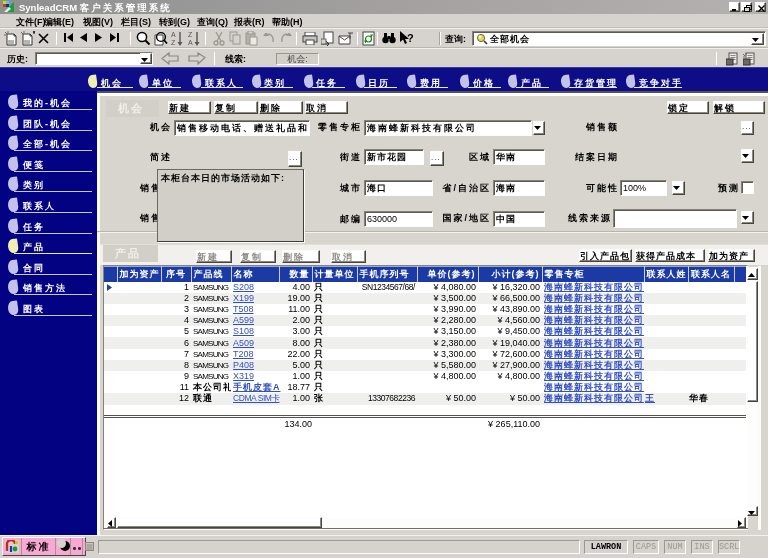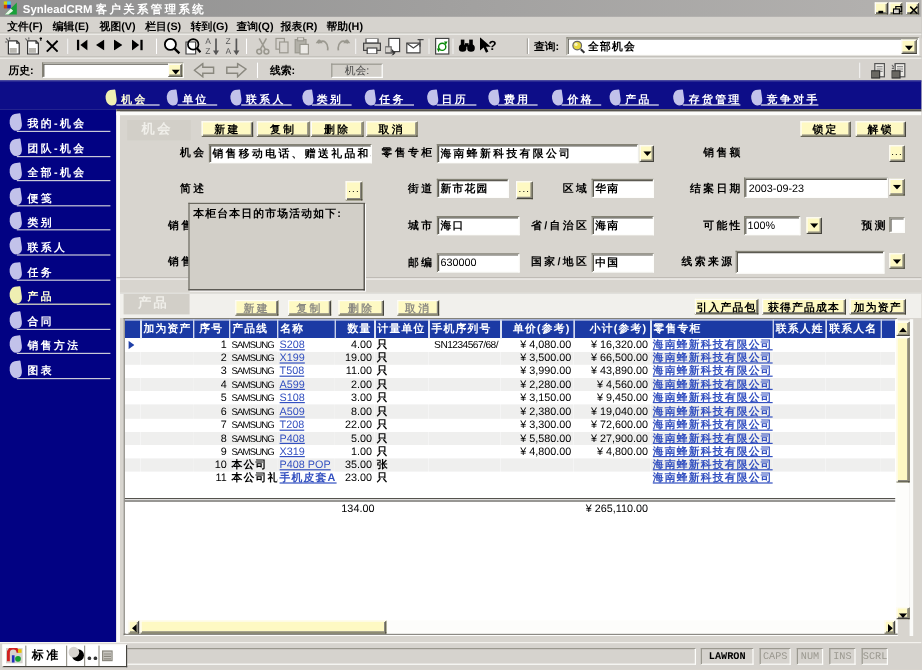--- a/index.html
+++ b/index.html
@@ -1,21 +1,21 @@
 <!DOCTYPE html>
 <html><head><meta charset="utf-8"><style>
 *{margin:0;padding:0;box-sizing:border-box}
 html,body{width:768px;height:558px;overflow:hidden}
 body{position:relative;font-family:"Liberation Sans",sans-serif;background:#d8d5cf;font-size:9px;color:#000}
 .abs{position:absolute}
 .cj{letter-spacing:2px}
 .cj,.cj1,.cjs,.lbl,.rlbl{font-weight:bold}
 .cj1{letter-spacing:1px}
 .sunk{background:#fff;border:1px solid;border-color:#848275 #fdfdfb #fdfdfb #848275;box-shadow:inset 1px 1px 0 #5c5a52}
-.btn{background:#fef9c3;border:1px solid;border-color:#fdfcfa #45443e #45443e #fdfcfa;box-shadow:inset -1px -1px 0 #8a887f;text-align:center}
+.btn{background:#ffffff;border:1px solid;border-color:#fdfcfa #45443e #45443e #fdfcfa;box-shadow:inset -1px -1px 0 #8a887f;text-align:left}
 .lbl{font-size:9px;line-height:10px;white-space:nowrap}
 .rlbl{position:absolute;text-align:right;font-size:9px;line-height:10px;white-space:nowrap}
 .leaf{position:absolute;width:9px;height:13px;border-radius:95% 10% 70% 90%;transform:rotate(-8deg)}
 .tabu{position:absolute;height:1px;background:#e8e8f0}
 table.grid{border-collapse:collapse;table-layout:fixed;font-size:9px}
 table.grid td{height:11.2px;padding:0 2px;white-space:nowrap;overflow:hidden;line-height:11px}
 a.lk{color:#3350c0;text-decoration:underline}
 .ghdr{background:#1b3aa4;color:#fff}
 table.grid tr.ghdr td{border-top:1px solid #9aa8d8;border-right:1px solid #c6cfe9;font-size:9px}
 table.grid tr.ghdr td:last-child{border-right:none}
@@ -50,21 +50,21 @@
       </svg>
     </div>
   <div class="abs btn" style="left:755px;top:2px;width:11px;height:10px">
       <svg class="abs" style="left:2px;top:1.5px" width="7" height="7" viewBox="0 0 7 7">
         <path d="M0.5 0.5l6 6M6.5 0.5l-6 6" stroke="#000" stroke-width="1.3"></path>
       </svg>
     </div>
 </div>
 
 <div class="abs" style="left:0;top:14px;width:768px;height:14px;background:#d6d3ce;border-bottom:1px solid #c0beb8">
-  <div class="abs lbl" style="left:6px;top:3px">文件(F)</div>
+  <div class="abs lbl" style="left:16px;top:3px">文件(F)</div>
   <div class="abs lbl" style="left:44px;top:3px">编辑(E)</div>
   <div class="abs lbl" style="left:83px;top:3px">视图(V)</div>
   <div class="abs lbl" style="left:121px;top:3px">栏目(S)</div>
   <div class="abs lbl" style="left:159px;top:3px">转到(G)</div>
   <div class="abs lbl" style="left:197px;top:3px">查询(Q)</div>
   <div class="abs lbl" style="left:234px;top:3px">报表(R)</div>
   <div class="abs lbl" style="left:272px;top:3px">帮助(H)</div>
 </div>
 
 <div id="toolbar" class="abs" style="left:0;top:28px;width:768px;height:20px;background:#d6d3ce;border-top:1px solid #f0efec;border-bottom:1px solid #b8b6b0">
@@ -317,41 +317,40 @@
   <div class="abs" style="left:0;top:0;width:671px;height:2px;background:#55534e"></div>
   <div class="abs" style="left:0;top:2px;width:671px;height:3px;background:#fcfcfa"></div>
   <div class="abs" style="left:0;top:2px;width:3px;height:442px;background:#fcfcfa"></div>
 
   <div class="abs cj" style="left:9px;top:9px;width:53px;height:17px;background:#d2cfc8;color:#f0efea;font-size:11px;line-height:17px;padding-left:12px">机会</div>
   <div class="abs btn cj" style="left:71px;top:10px;width:43px;height:13px;line-height:12px">新建</div>
   <div class="abs btn cj" style="left:117px;top:10px;width:44px;height:13px;line-height:12px">复制</div>
   <div class="abs btn cj" style="left:162px;top:10px;width:44px;height:13px;line-height:12px">删除</div>
   <div class="abs btn cj" style="left:208px;top:10px;width:43px;height:13px;line-height:12px">取消</div>
   <div class="abs btn cj" style="left:570px;top:10px;width:42px;height:13px;line-height:12px">锁定</div>
-  <div class="abs btn cj" style="left:616px;top:10px;width:42px;height:13px;line-height:12px">解锁</div>
+  <div class="abs btn cj" style="left:616px;top:10px;width:52px;height:13px;line-height:12px">解锁</div>
 
   <div class="rlbl cj" style="left:35px;top:31px;width:40px">机会</div>
   <div class="abs sunk" style="left:77px;top:29px;width:136px;height:16px;font-size:9px;line-height:15px;padding-left:2px;white-space:nowrap;overflow:hidden"><span class="cj">销售移动电话、赠送礼品和单张</span></div>
   <div class="rlbl cj" style="left:215px;top:31px;width:50px">零售专柜</div>
   <div class="abs sunk" style="left:267px;top:29px;width:168px;height:16px;font-size:9px;line-height:15px;padding-left:2px;white-space:nowrap;overflow:hidden"><span class="cj">海南蜂新科技有限公司</span></div>
   <div class="abs btn" style="left:436px;top:30px;width:12px;height:14px"><svg width="7" height="4" viewBox="0 0 7 4" style="margin-top:4px">
         <polygon points="0,0 7,0 3.5,4" fill="#000"></polygon>
       </svg></div>
   <div class="rlbl cj" style="left:472px;top:31px;width:50px">销售额</div>
   <div class="abs btn" style="left:644px;top:30px;width:13px;height:14px;font-size:8px;line-height:10px;letter-spacing:1px">...</div>
 
   <div class="rlbl cj" style="left:35px;top:61px;width:40px">简述</div>
   <div class="abs btn" style="left:191px;top:60px;width:14px;height:16px;font-size:8px;line-height:12px;letter-spacing:1px">...</div>
   <div class="rlbl cj" style="left:215px;top:61px;width:50px">街道</div>
   <div class="abs sunk" style="left:267px;top:58px;width:60px;height:16px;font-size:9px;line-height:15px;padding-left:2px;white-space:nowrap;overflow:hidden"><span class="cj1">新市花园</span></div>
   <div class="abs btn" style="left:333px;top:60px;width:14px;height:15px;font-size:8px;line-height:11px;letter-spacing:1px">...</div>
   <div class="rlbl cj" style="left:344px;top:61px;width:50px">区域</div>
   <div class="abs sunk" style="left:396px;top:58px;width:52px;height:16px;font-size:9px;line-height:15px;padding-left:2px"><span class="cj1">华南</span></div>
   <div class="rlbl cj" style="left:472px;top:61px;width:50px">结案日期</div>
-  <div class="abs sunk" style="left:523px;top:57px;width:120px;height:17px;font-size:9px;line-height:16px;padding-left:3px">2003-09-23</div>
   <div class="abs btn" style="left:644px;top:58px;width:13px;height:14px"><svg width="7" height="4" viewBox="0 0 7 4" style="margin-top:4px">
         <polygon points="0,0 7,0 3.5,4" fill="#000"></polygon>
       </svg></div>
 
   <div class="abs lbl cj" style="left:43px;top:92px">销售</div>
   <div class="abs lbl cj" style="left:43px;top:122px">销售</div>
   <div class="rlbl cj" style="left:215px;top:92px;width:50px">城市</div>
   <div class="abs sunk" style="left:267px;top:89px;width:69px;height:16px;font-size:9px;line-height:15px;padding-left:2px"><span class="cj1">海口</span></div>
   <div class="rlbl cj" style="left:330px;top:92px;width:64px">省/自治区</div>
   <div class="abs sunk" style="left:396px;top:89px;width:52px;height:16px;font-size:9px;line-height:15px;padding-left:2px"><span class="cj1">海南</span></div>
@@ -562,50 +561,50 @@
           <td class="n">1.00</td>
           <td class="cj1">只</td>
           <td></td>
           <td class="n">¥ 4,800.00</td>
           <td class="n">¥ 4,800.00</td>
           <td><a class="lk cjs">海南蜂新科技有限公司</a></td>
           <td></td>
           <td></td>
           <td></td>
         </tr>
-    <tr class="r2">
-          <td></td>
-          <td></td>
-          <td class="n">10</td>
-          <td class="cjs">本公司</td>
-          <td class="ov"><a class="lk">P408 POP</a></td>
-          <td class="n">35.00</td>
-          <td class="cj1">张</td>
-          <td></td>
-          <td></td>
-          <td></td>
-          <td><a class="lk cjs">海南蜂新科技有限公司</a></td>
-          <td></td>
-          <td></td>
-          <td></td>
-        </tr>
     <tr class="r1">
           <td></td>
           <td></td>
           <td class="n">11</td>
           <td class="cjs">本公司礼</td>
           <td class="ov"><a class="lk cjs">手机皮套A</a></td>
-          <td class="n">23.00</td>
-          <td class="cj1">只</td>
-          <td></td>
-          <td></td>
-          <td></td>
-          <td><a class="lk cjs">海南蜂新科技有限公司</a></td>
-          <td></td>
-          <td></td>
+          <td class="n">18.77</td>
+          <td class="cj1">只</td>
+          <td></td>
+          <td></td>
+          <td></td>
+          <td><a class="lk cjs">海南蜂新科技有限公司</a></td>
+          <td></td>
+          <td></td>
+          <td></td>
+        </tr>
+    <tr class="r2">
+          <td></td>
+          <td></td>
+          <td class="n">12</td>
+          <td class="cjs">联通</td>
+          <td class="ov"><a class="lk tt">CDMA SIM卡</a></td>
+          <td class="n">1.00</td>
+          <td class="cj1">张</td>
+          <td class="n st">13307682236</td>
+          <td class="n">¥ 50.00</td>
+          <td class="n">¥ 50.00</td>
+          <td><a class="lk cjs">海南蜂新科技有限公司</a></td>
+          <td style="padding-left:1px"><a class="lk cjs">王</a></td>
+          <td style="padding-left:1px"><span class="cjs">华春</span></td>
           <td></td>
         </tr>
   </tbody>
     </table>
   <svg class="abs" style="left:10px;top:193px;z-index:2" width="5" height="7" viewBox="0 0 5 7">
       <polygon points="0,0 5,3.5 0,7" fill="#2040a8"></polygon>
     </svg>
 
   <div class="abs" style="left:7px;top:324px;width:642px;height:1px;background:#55534e"></div>
   <div class="abs" style="left:7px;top:326px;width:642px;height:1px;background:#55534e"></div>
@@ -634,21 +633,21 @@
 </div>
 
 <div id="statusbar" class="abs" style="left:0;top:535px;width:768px;height:23px;background:#d6d3ce;border-top:1px solid #f4f2ee">
   <div class="abs" style="left:98px;top:4px;width:482px;height:14px;border:1px solid;border-color:#9a988f #fdfdfb #fdfdfb #9a988f"></div>
   <div class="abs" style="left:584px;top:4px;width:44px;height:14px;border:1px solid;border-color:#9a988f #fdfdfb #fdfdfb #9a988f;font-family:'Liberation Mono',monospace;font-size:8.5px;font-weight:bold;line-height:13px;text-align:center">LAWRON</div>
   <div class="abs" style="left:633px;top:4px;width:26px;height:14px;border:1px solid;border-color:#9a988f #fdfdfb #fdfdfb #9a988f;font-family:'Liberation Mono',monospace;font-size:8.5px;color:#9a988f;line-height:13px;text-align:center">CAPS</div>
   <div class="abs" style="left:664px;top:4px;width:22px;height:14px;border:1px solid;border-color:#9a988f #fdfdfb #fdfdfb #9a988f;font-family:'Liberation Mono',monospace;font-size:8.5px;color:#9a988f;line-height:13px;text-align:center">NUM</div>
   <div class="abs" style="left:691px;top:4px;width:22px;height:14px;border:1px solid;border-color:#9a988f #fdfdfb #fdfdfb #9a988f;font-family:'Liberation Mono',monospace;font-size:8.5px;color:#9a988f;line-height:13px;text-align:center">INS</div>
   <div class="abs" style="left:718px;top:4px;width:22px;height:14px;border:1px solid;border-color:#9a988f #fdfdfb #fdfdfb #9a988f;font-family:'Liberation Mono',monospace;font-size:8.5px;color:#9a988f;line-height:13px;text-align:center">SCRL</div>
 
-  <div class="abs" style="left:2px;top:1px;width:104px;height:19px;background:#ffffff;border:1px solid;border-color:#fdfdfb #45443e #45443e #fdfdfb;z-index:6">
+  <div class="abs" style="left:2px;top:1px;width:84px;height:19px;background:#f9a8d4;border:1px solid;border-color:#fdfdfb #45443e #45443e #fdfdfb;z-index:6">
     <svg class="abs" style="left:2px;top:2px" width="14" height="13" viewBox="0 0 14 13">
       <rect width="14" height="13" fill="#d6d3ce"></rect>
       <path d="M2 11V4a4 4 0 018 0" fill="none" stroke="#d02020" stroke-width="2.4"></path>
       <path d="M6 12V6" stroke="#2030c0" stroke-width="2.2"></path>
         <circle cx="10" cy="9" r="2.4" fill="#10a030"></circle>
         <rect x="10" y="1" width="3" height="3" fill="#e8c000"></rect>
     </svg>
     <div class="abs cj" style="left:18px;top:0;width:35px;height:17px;border-left:1px solid #9a988f;border-right:1px solid #9a988f;font-size:10px;line-height:17px;text-align:center">标准</div>
     <div class="abs" style="left:54px;top:0;width:14px;height:17px;border-right:1px solid #9a988f;overflow:hidden">
       <div class="abs" style="left:3px;top:3px;width:10px;height:10px;border-radius:50%;background:#000"></div>

